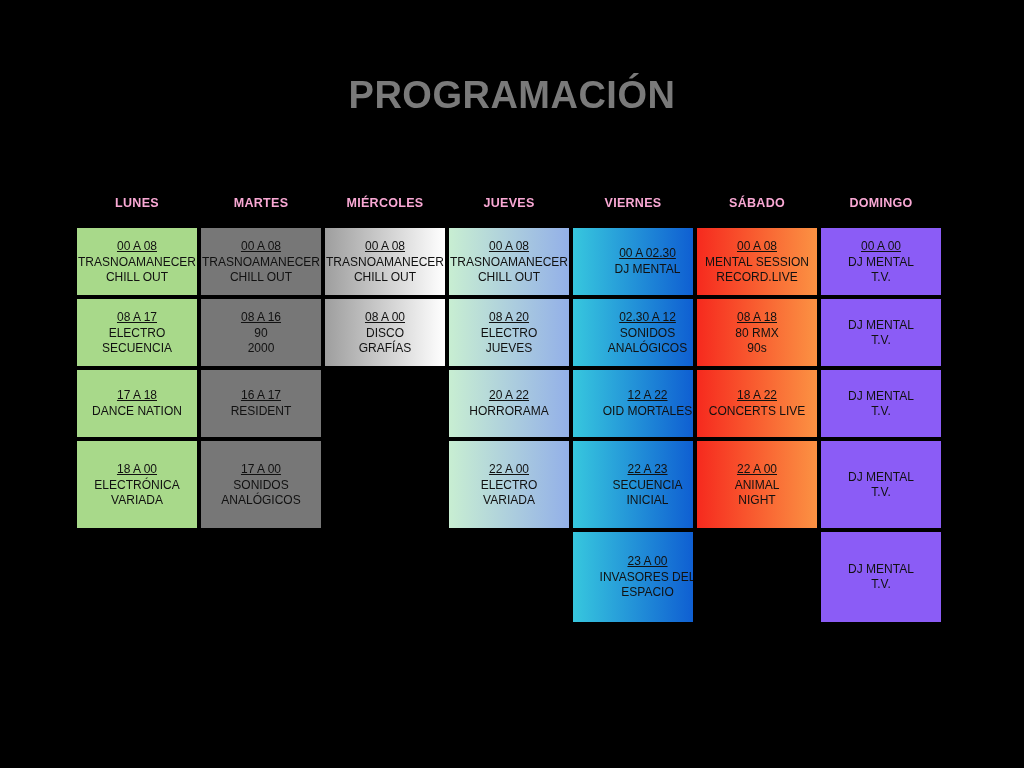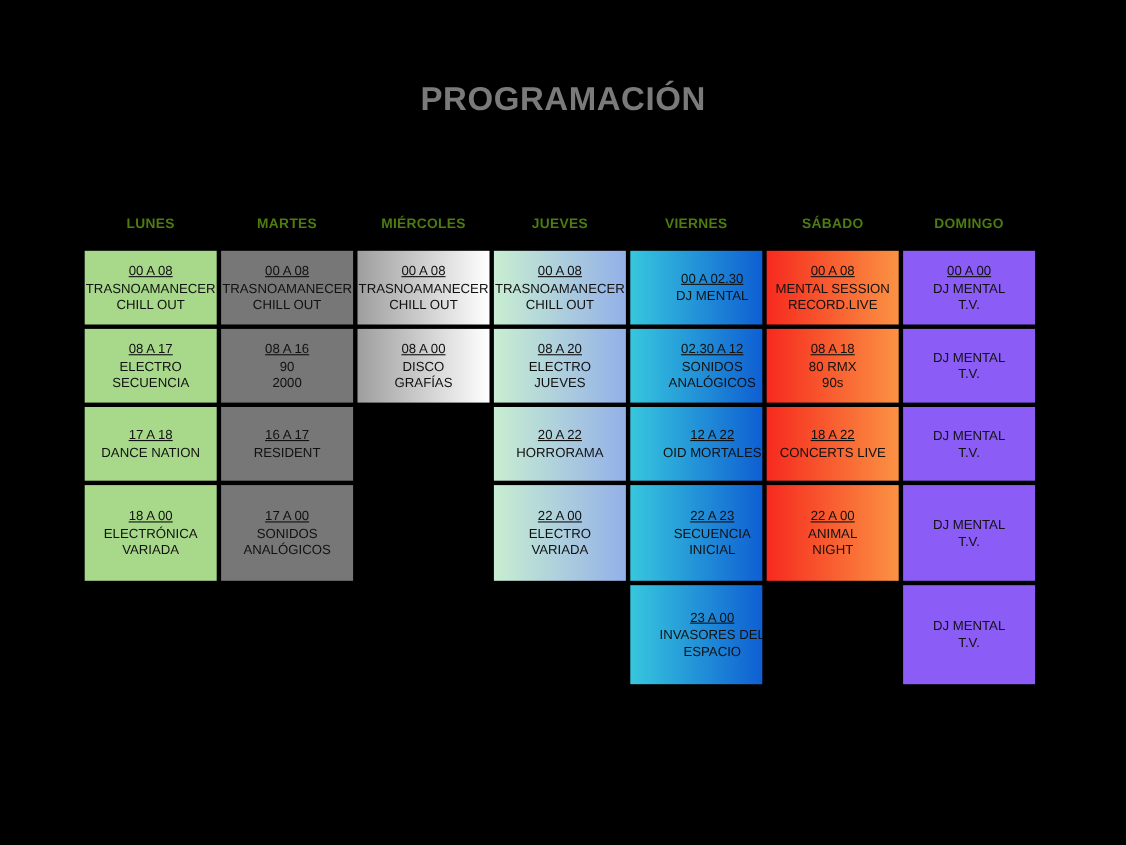--- a/index.html
+++ b/index.html
@@ -14,21 +14,21 @@
     font-family: "Liberation Sans", sans-serif;
     position: relative;
   }
   #page-title {
     position: absolute;
     top: 74px;
     left: 0;
     width: 1024px;
     text-align: center;
     color: #7a7a7a;
-    font-size: 30px;
+    font-size: 38px;
     font-weight: bold;
     letter-spacing: 0.5px;
   }
   #grid {
     position: absolute;
     left: 77px;
     top: 190px;
     width: 870px;
   }
   .cols {
@@ -38,21 +38,21 @@
   .col {
     width: 120px;
     display: flex;
     flex-direction: column;
     gap: 4px;
   }
   .day-head {
     height: 26px;
     line-height: 26px;
     text-align: center;
-    color: #4d7c0f;
+    color: #f9a8d4;
     font-size: 12.5px;
     font-weight: bold;
     letter-spacing: 0.3px;
     margin-bottom: 8px;
   }
   .cell {
     box-sizing: border-box;
     color: #111111;
     font-size: 12px;
     line-height: 15px;

